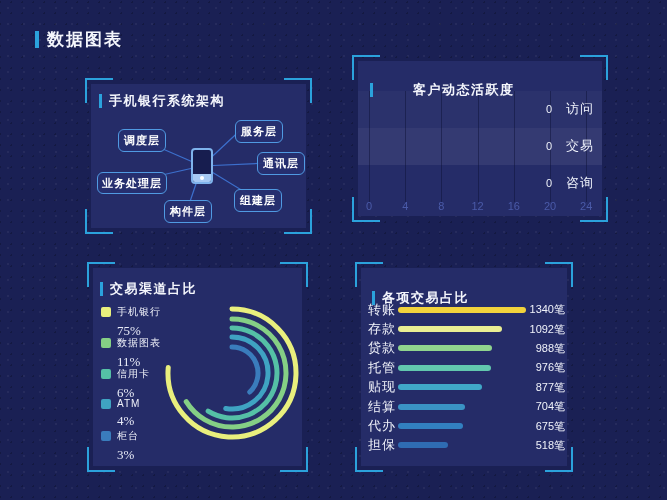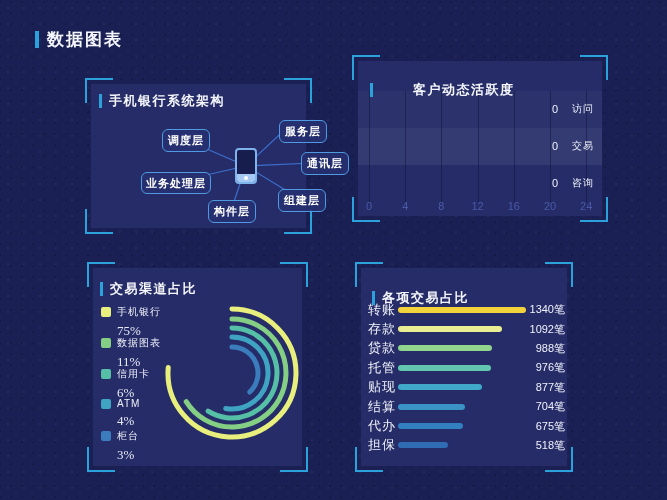--- a/index.html
+++ b/index.html
@@ -29,41 +29,41 @@
   .ptitle .bar{width:3px;height:14px;background:#2ba2dc;}
   .ptitle .txt{color:#f4f6fc;font-size:13px;font-weight:bold;letter-spacing:1.5px;white-space:nowrap;}
 
   
   #panel-architecture{left:85px;top:78px;width:227px;height:156px;}
   #panel-activity{left:352px;top:55px;width:256px;height:167px;}
   #panel-channels{left:87px;top:262px;width:221px;height:210px;}
   #panel-transactions{left:355px;top:262px;width:218px;height:210px;}
 
   
-  .arch-wrap{position:absolute;inset:0;margin-left:44px;}
+  .arch-wrap{position:absolute;inset:0;}
   .arch-svg{position:absolute;left:0;top:0;}
   .arch-node{
     position:absolute;border:1px solid #509ae2;border-radius:6px;
     background:rgba(38,48,112,0.92);color:#fff;font-size:11px;font-weight:bold;
     display:flex;align-items:center;justify-content:center;letter-spacing:1px;
     white-space:nowrap;z-index:3;
   }
   .phone{
     position:absolute;border:2px solid #7fb3ec;border-radius:4px;
     background:#171d4f;z-index:4;box-sizing:border-box;
   }
   .phone .chin{position:absolute;left:0;right:0;bottom:0;height:8px;background:#a6c9f4;border-radius:0 0 2px 2px;}
   .phone .homedot{position:absolute;left:50%;bottom:2px;width:4px;height:4px;margin-left:-2px;border-radius:50%;background:#fff;}
 
   
   .act-band{position:absolute;left:0;right:0;height:37px;}
   .act-grid{position:absolute;width:1px;background:rgba(14,18,56,0.5);}
   .act-row{position:absolute;left:0;right:0;height:37px;display:flex;align-items:center;justify-content:flex-end;padding-right:8px;box-sizing:border-box;}
   .act-val{font-size:11px;color:#eef1fa;margin-right:14px;}
-  .act-lab{font-size:10px;color:#eef1fa;letter-spacing:1px;}
+  .act-lab{font-size:13px;color:#eef1fa;letter-spacing:1px;}
   .act-tick{position:absolute;width:26px;text-align:center;font-size:11px;color:#4a5aa8;}
 
   
   .legend-item{position:absolute;left:8px;}
   .legend-head{display:flex;align-items:center;gap:6px;}
   .legend-sq{width:10px;height:10px;border-radius:2px;flex:0 0 auto;}
   .legend-lab{font-size:10px;color:#f0f2fa;letter-spacing:1px;white-space:nowrap;}
   .legend-pct{font-size:13px;color:#e7eaf6;margin:4px 0 0 16px;font-family:Liberation Serif, serif;}
   .ring-svg{position:absolute;left:0;top:0;}
 

